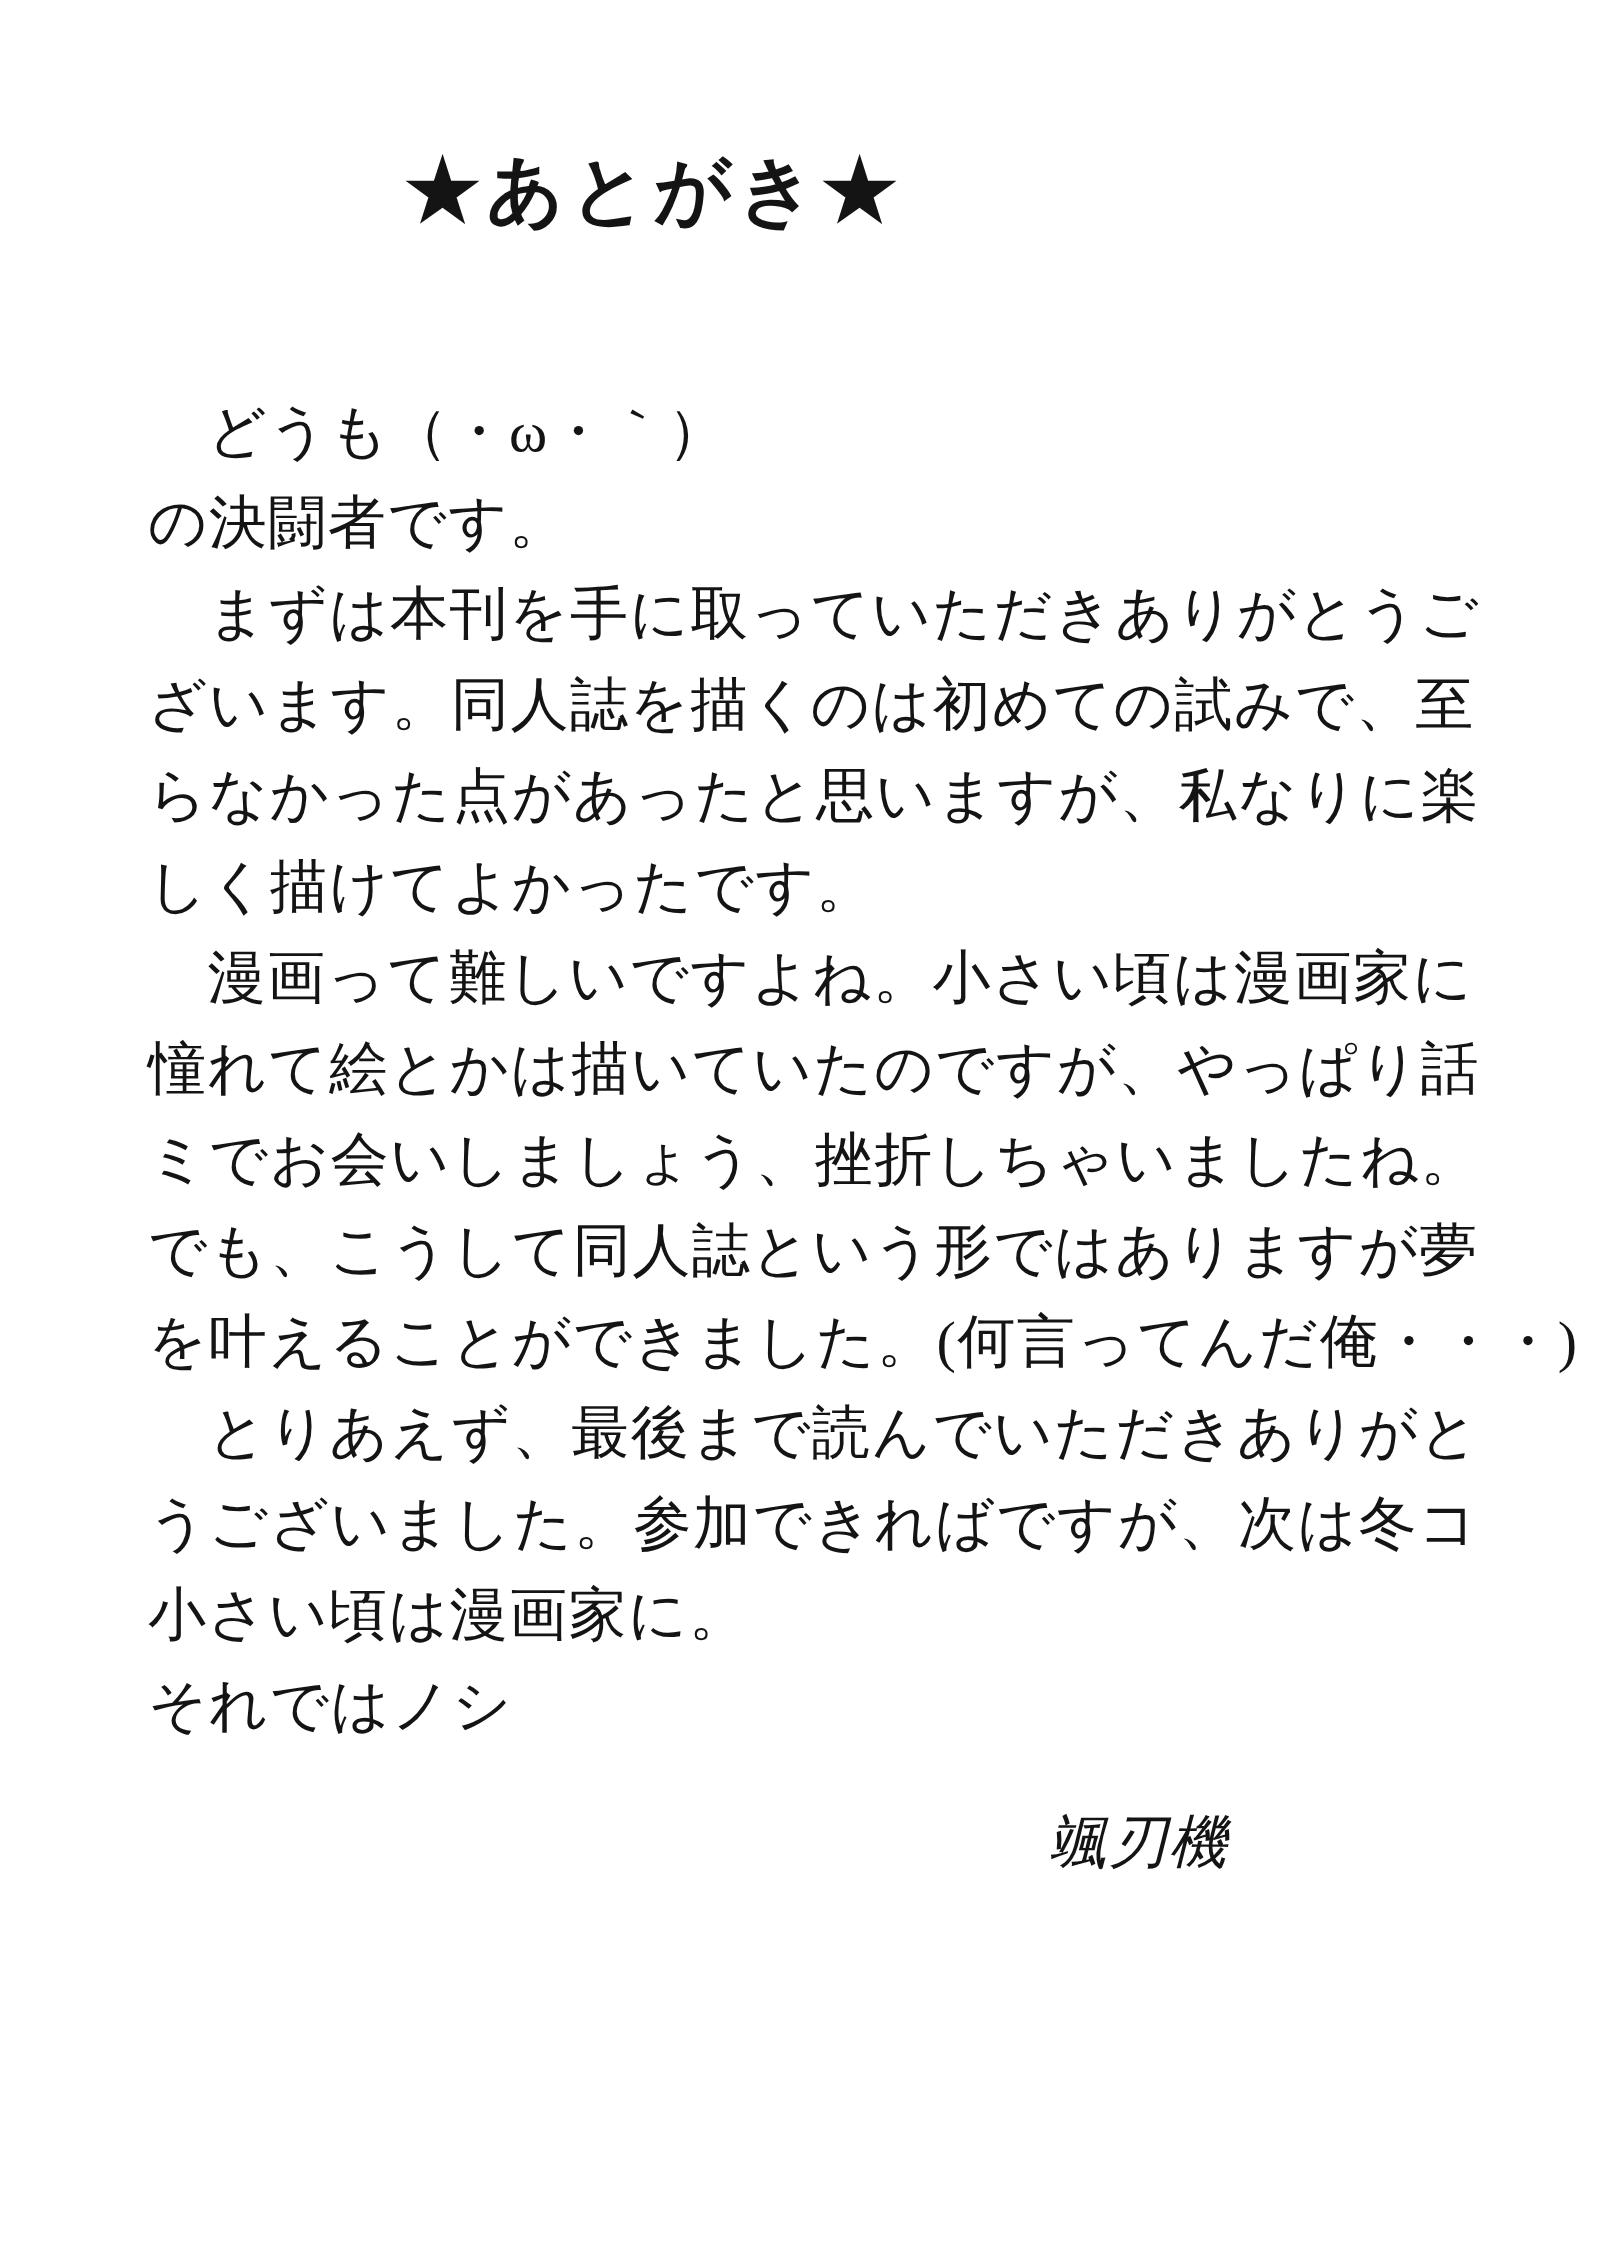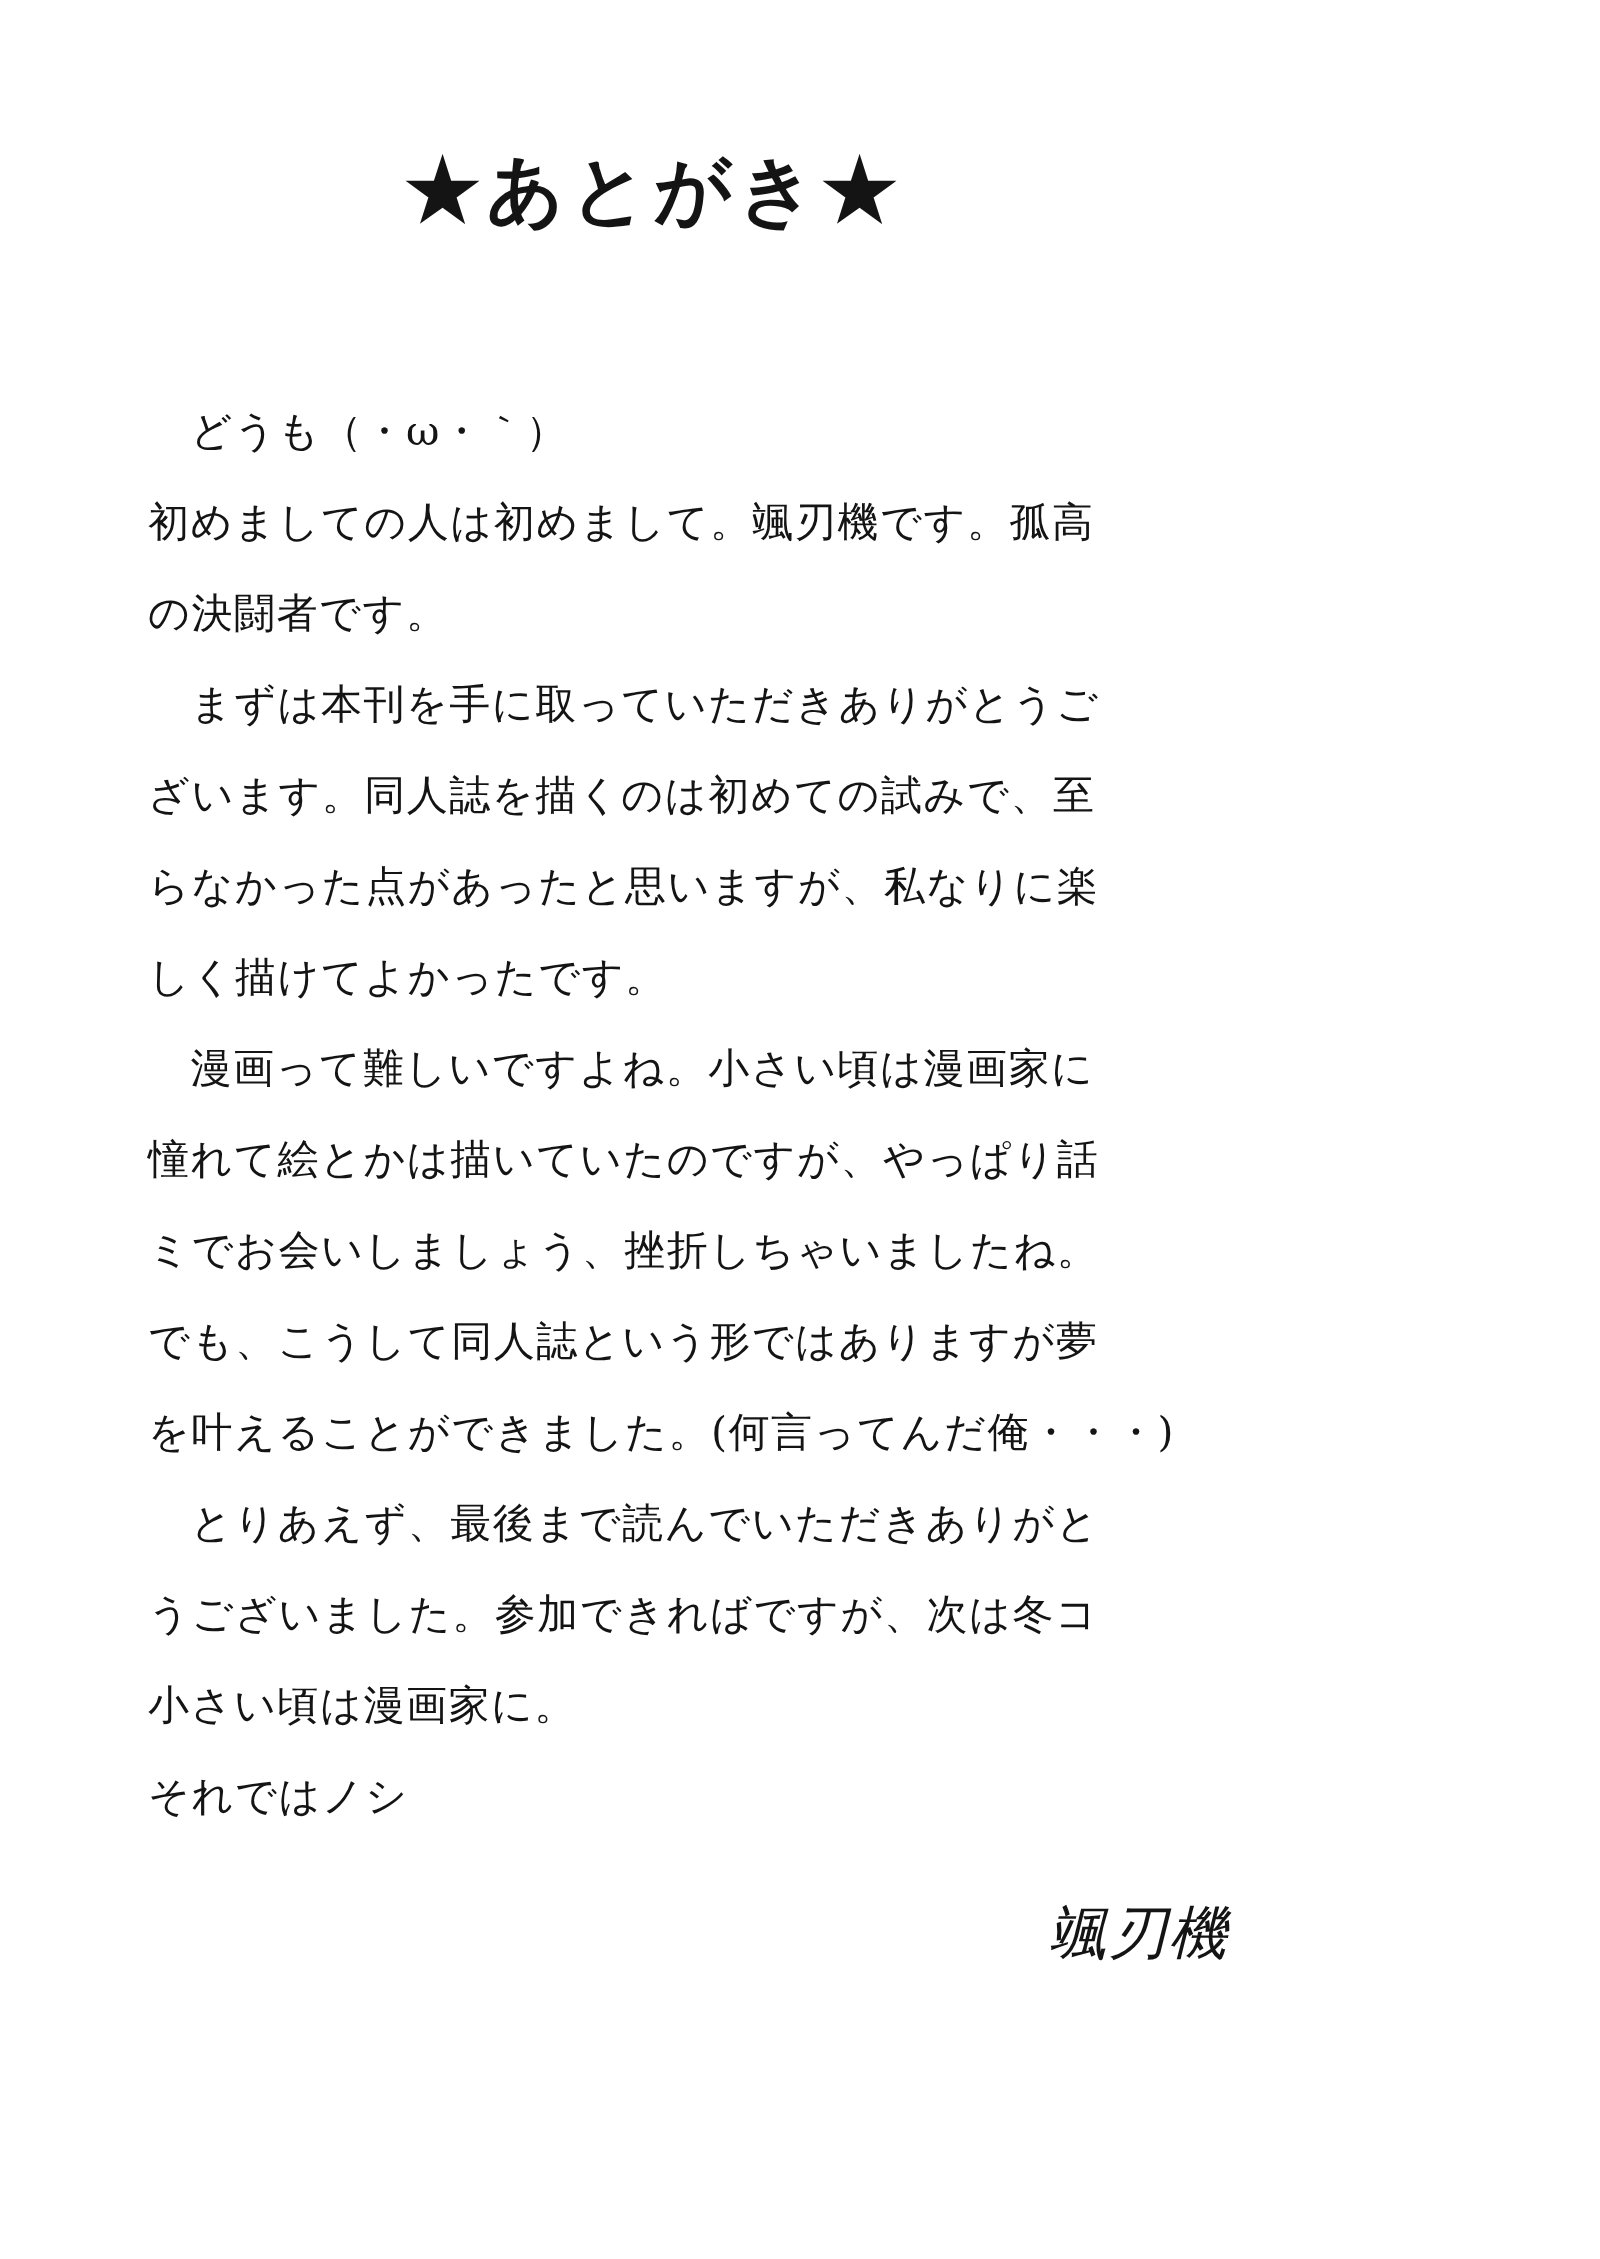--- a/index.html
+++ b/index.html
@@ -26,23 +26,24 @@
     text-align: center;
     font-size: 76px;
     line-height: 100px;
     font-weight: bold;
     letter-spacing: 6px;
     white-space: pre;
   }
   .body-text {
     margin-top: 146px;
     padding: 0 142px 0 148px;
-    font-size: 41px;
+    font-size: 58px;
     line-height: 91px;
     letter-spacing: 1.5px;
+    font-family: Liberation Serif, serif;
   }
   .line {
     margin: 0;
     white-space: pre;
   }
   .signature {
     margin-top: 46px;
     padding-right: 79px;
     text-align: right;
     font-size: 58px;
@@ -54,21 +55,20 @@
 </style>
 </head>
 <body style="color: rgb(20, 20, 20); background: rgb(255, 255, 255);">
 
 <div class="page">
 
   <h1 class="title">★あとがき★</h1>
 
   <div class="body-text">
     <p class="line">　どうも（・ω・｀）</p>
-    <p class="line">初めましての人は初めまして。颯刃機です。孤高</p>
     <p class="line">の決闘者です。</p>
     <p class="line">　まずは本刊を手に取っていただきありがとうご</p>
     <p class="line">ざいます。同人誌を描くのは初めての試みで、至</p>
     <p class="line">らなかった点があったと思いますが、私なりに楽</p>
     <p class="line">しく描けてよかったです。</p>
     <p class="line">　漫画って難しいですよね。小さい頃は漫画家に</p>
     <p class="line">憧れて絵とかは描いていたのですが、やっぱり話</p>
     <p class="line">ミでお会いしましょう、挫折しちゃいましたね。</p>
     <p class="line">でも、こうして同人誌という形ではありますが夢</p>
     <p class="line">を叶えることができました。(何言ってんだ俺・・・)</p>

